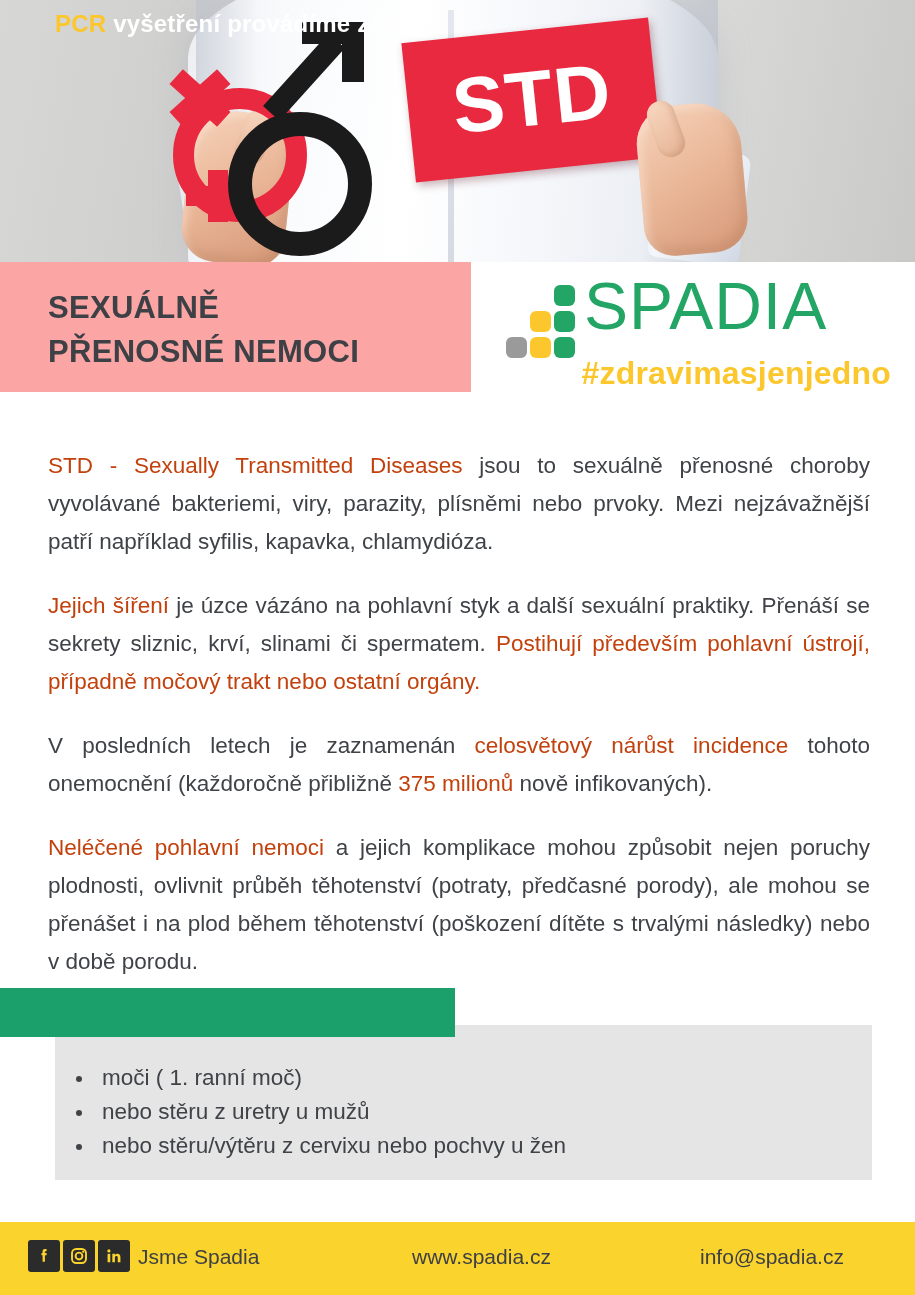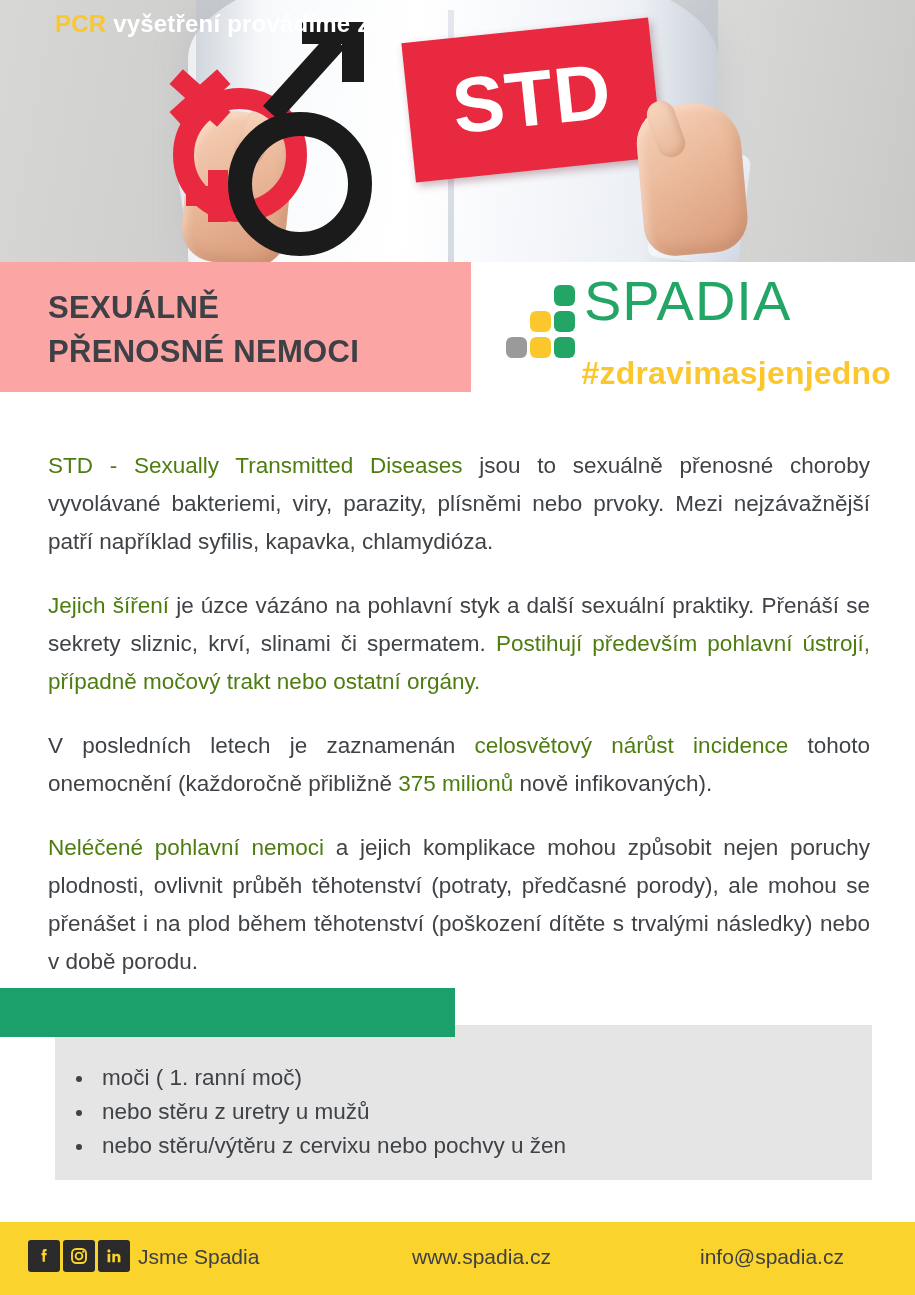--- a/index.html
+++ b/index.html
@@ -187,21 +187,21 @@
   .g-c3r2 { left: 48px; top: 28px; background: #23a566; }
   .g-c3r3 { left: 48px; top: 54px; background: #23a566; }
   .g-c2r2 { left: 24px; top: 28px; background: #fbc72d; }
   .g-c2r3 { left: 24px; top: 54px; background: #fbc72d; }
   .g-c1r3 { left: 0px;  top: 54px; background: #9a9a9a; }
 
   .logo-word {
     position: absolute;
     left: 78px; top: -10px;
     color: #23a566;
-    font-size: 56px;
+    font-size: 66px;
     font-weight: 400;
     letter-spacing: 1px;
     line-height: 1;
     white-space: nowrap;
   }
   .logo-hash {
     position: absolute;
     left: 63px; top: 72px;
     width: 322px;
     text-align: right;
@@ -219,21 +219,21 @@
     width: 822px;
   }
   .para {
     margin: 0 0 26px 0;
     text-align: justify;
     color: #3f4247;
     font-size: 22.5px;
     line-height: 38px;
   }
   .para:last-child { margin-bottom: 0; }
-  .hl { color: #4d7c0f; }
+  .hl { color: #c2410c; }
 
   
   .pcr-bar {
     position: absolute;
     left: 0; top: 988px;
     width: 455px; height: 49px;
     background: #1ba06b;
   }
   .pcr-bar-text {
     position: absolute;

